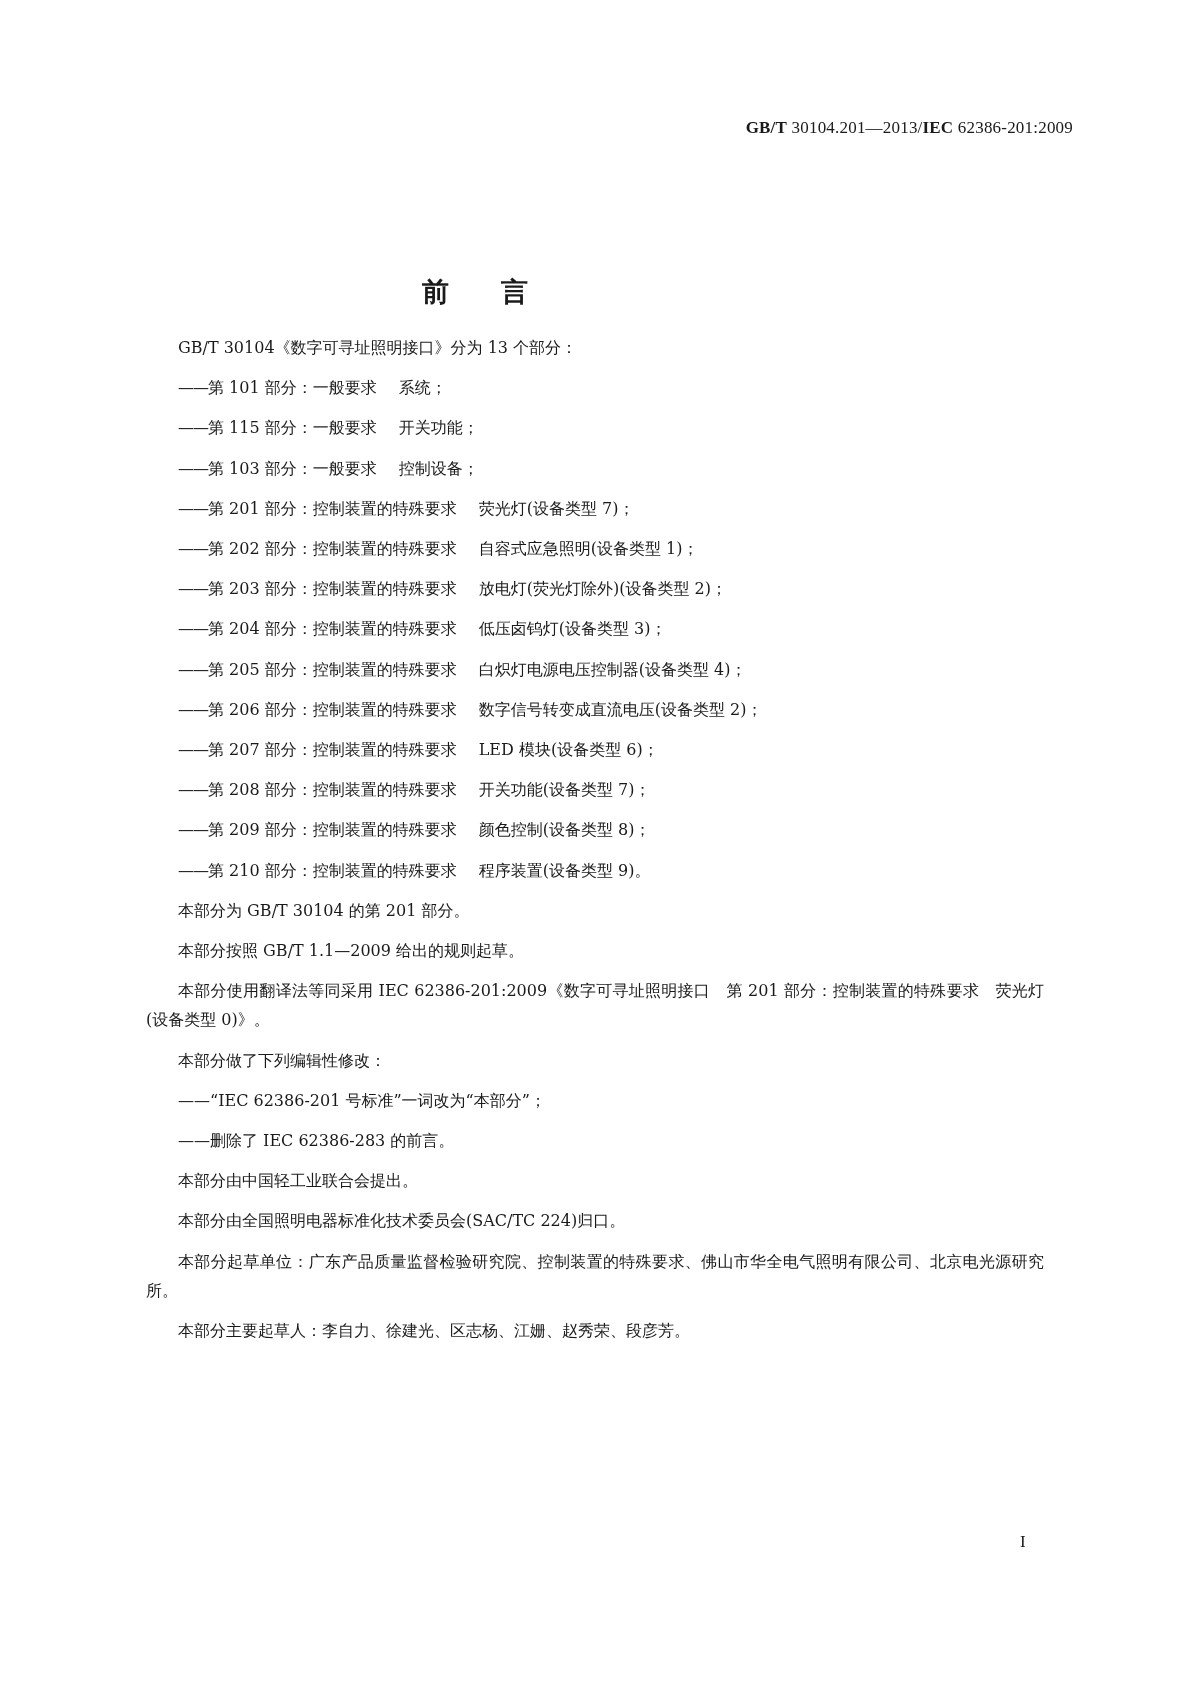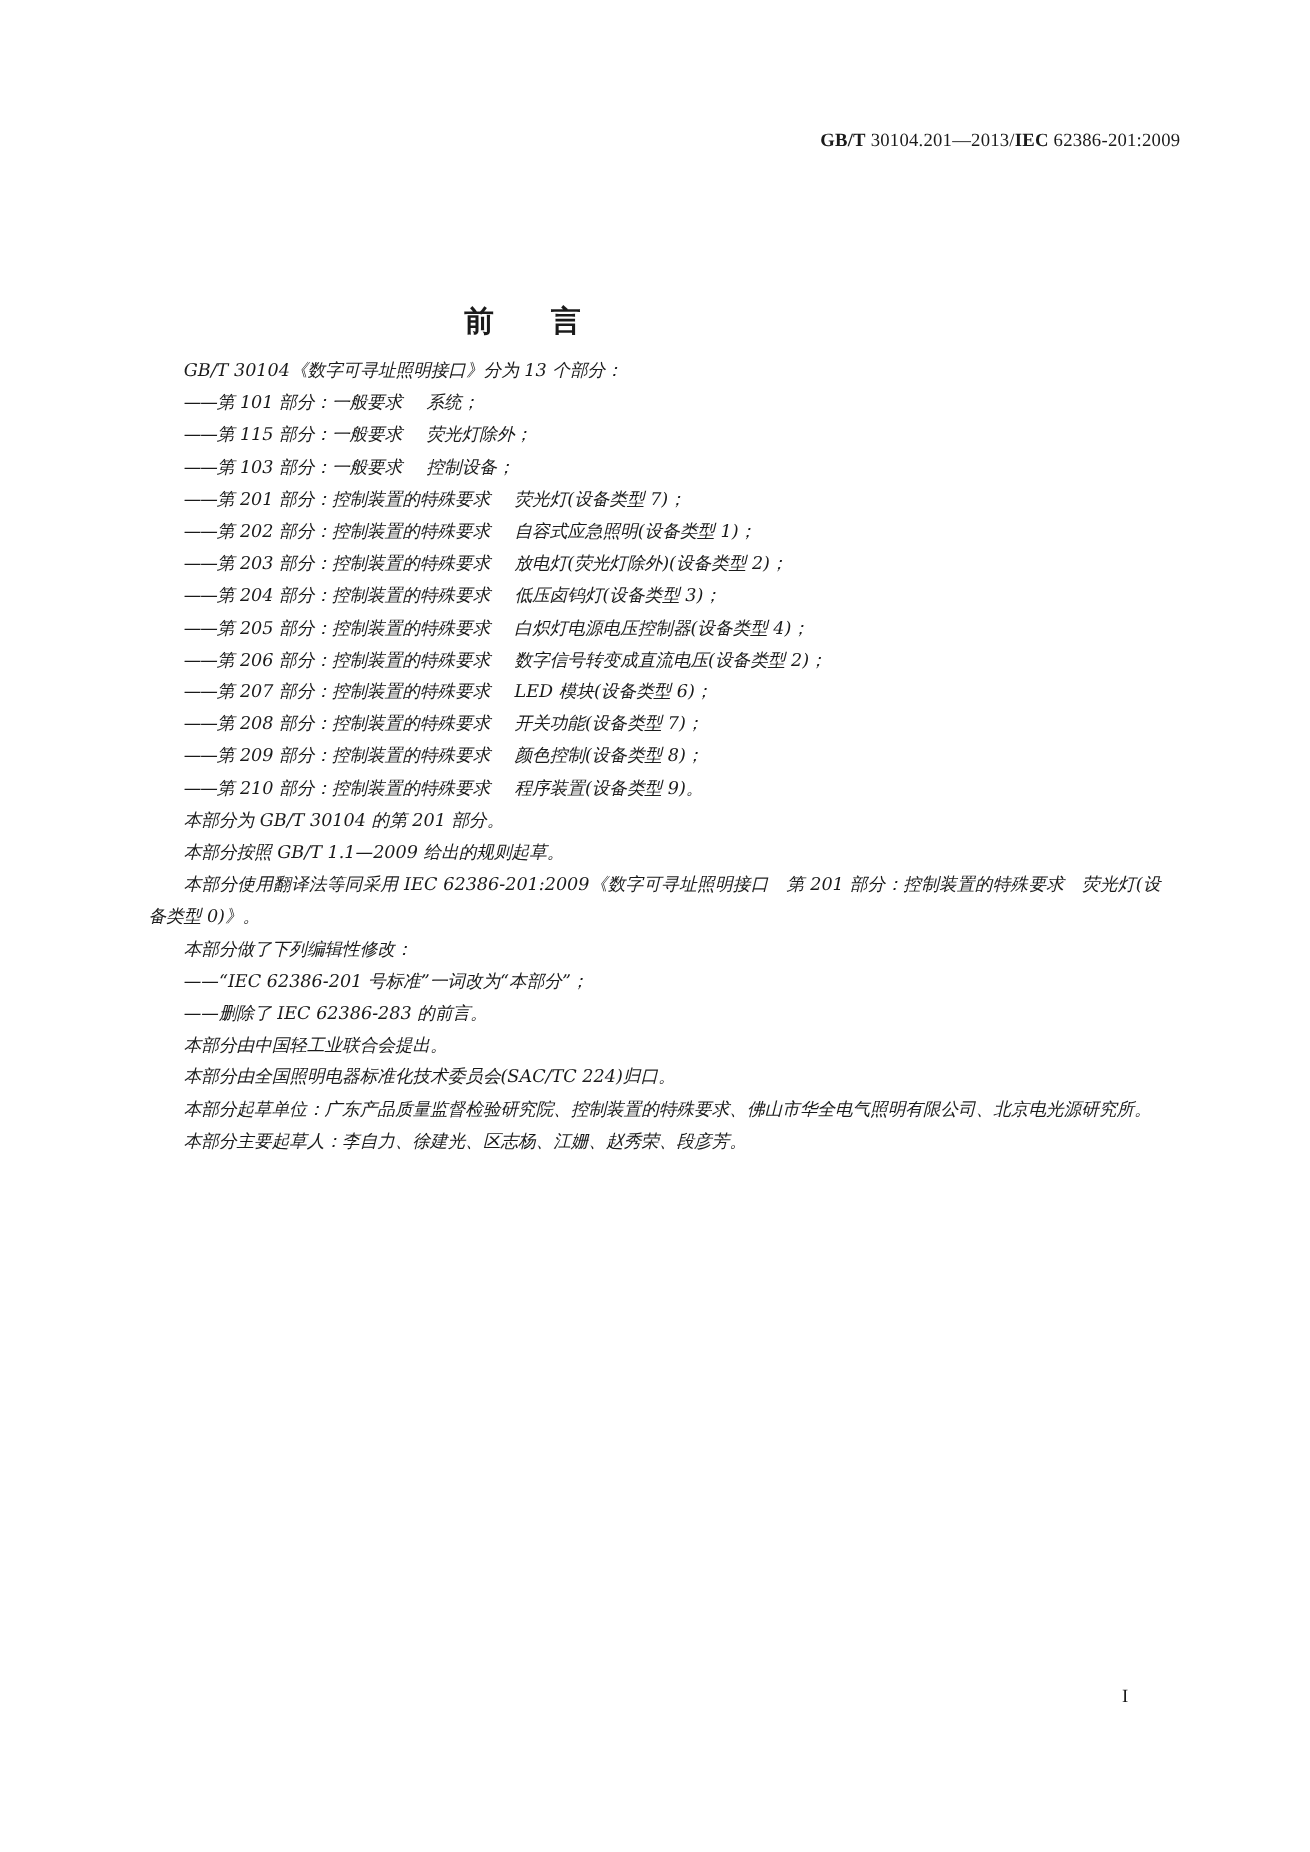--- a/index.html
+++ b/index.html
@@ -6,41 +6,41 @@
   body { width: 1191px; height: 1684px; position: relative; overflow: hidden;
          font-family: "DejaVu Serif", "Liberation Serif", serif; color: #1a1a1a; }
   .header-code { position: absolute; top: 118px; right: 118px; font-size: 17px;
                  font-family: "Liberation Serif", serif; letter-spacing: 0.2px; }
   .header-code b { font-weight: bold; }
   .title { position: absolute; top: 226px; left: 0; width: 950px; text-align: center;
            font-family: "DejaVu Sans", sans-serif; font-weight: bold; font-size: 27px;
            letter-spacing: 52px; text-indent: 52px; margin-top: 48px; }
   .body { position: absolute; top: 322px; left: 135px; width: 920px;
           font-size: 16px; line-height: 29.2px; }
-  .p { margin: 0; padding: 0; white-space: nowrap; font-style: italic; }
+  .p { margin: 11px; padding: 0; white-space: nowrap; }
   .indent { padding-left: 32px; }
   .wrap { white-space: normal; text-indent: 32px; padding-left: 0; text-align: justify; }
   .dash { letter-spacing: -1px; }
   .gap { display: inline-block; width: 22px; }
   .page-num { position: absolute; top: 1532px; left: 1020px; font-size: 17px;
               font-family: "Liberation Serif", serif; }
 </style>
 </head>
 <body>
 
 <div class="header-code"><b>GB/T</b><span> 30104.201—2013/</span><b>IEC</b><span> 62386-201:2009</span></div>
 
 <div class="title">前言</div>
 
 <div class="body">
   <p class="p indent">GB/T 30104《数字可寻址照明接口》分为 13 个部分：</p>
 
   <div>
     <p class="p indent"><span class="dash">——</span><span>第 101 部分：一般要求</span><span class="gap"></span><span>系统；</span></p>
-    <p class="p indent"><span class="dash">——</span><span>第 115 部分：一般要求</span><span class="gap"></span><span>荧光灯除外；</span></p>
+    <p class="p indent"><span class="dash">——</span><span>第 115 部分：一般要求</span><span class="gap"></span><span>开关功能；</span></p>
     <p class="p indent"><span class="dash">——</span><span>第 103 部分：一般要求</span><span class="gap"></span><span>控制设备；</span></p>
     <p class="p indent"><span class="dash">——</span><span>第 201 部分：控制装置的特殊要求</span><span class="gap"></span><span>荧光灯(设备类型 7)；</span></p>
     <p class="p indent"><span class="dash">——</span><span>第 202 部分：控制装置的特殊要求</span><span class="gap"></span><span>自容式应急照明(设备类型 1)；</span></p>
     <p class="p indent"><span class="dash">——</span><span>第 203 部分：控制装置的特殊要求</span><span class="gap"></span><span>放电灯(荧光灯除外)(设备类型 2)；</span></p>
     <p class="p indent"><span class="dash">——</span><span>第 204 部分：控制装置的特殊要求</span><span class="gap"></span><span>低压卤钨灯(设备类型 3)；</span></p>
     <p class="p indent"><span class="dash">——</span><span>第 205 部分：控制装置的特殊要求</span><span class="gap"></span><span>白炽灯电源电压控制器(设备类型 4)；</span></p>
     <p class="p indent"><span class="dash">——</span><span>第 206 部分：控制装置的特殊要求</span><span class="gap"></span><span>数字信号转变成直流电压(设备类型 2)；</span></p>
     <p class="p indent"><span class="dash">——</span><span>第 207 部分：控制装置的特殊要求</span><span class="gap"></span><span>LED 模块(设备类型 6)；</span></p>
     <p class="p indent"><span class="dash">——</span><span>第 208 部分：控制装置的特殊要求</span><span class="gap"></span><span>开关功能(设备类型 7)；</span></p>
     <p class="p indent"><span class="dash">——</span><span>第 209 部分：控制装置的特殊要求</span><span class="gap"></span><span>颜色控制(设备类型 8)；</span></p>

